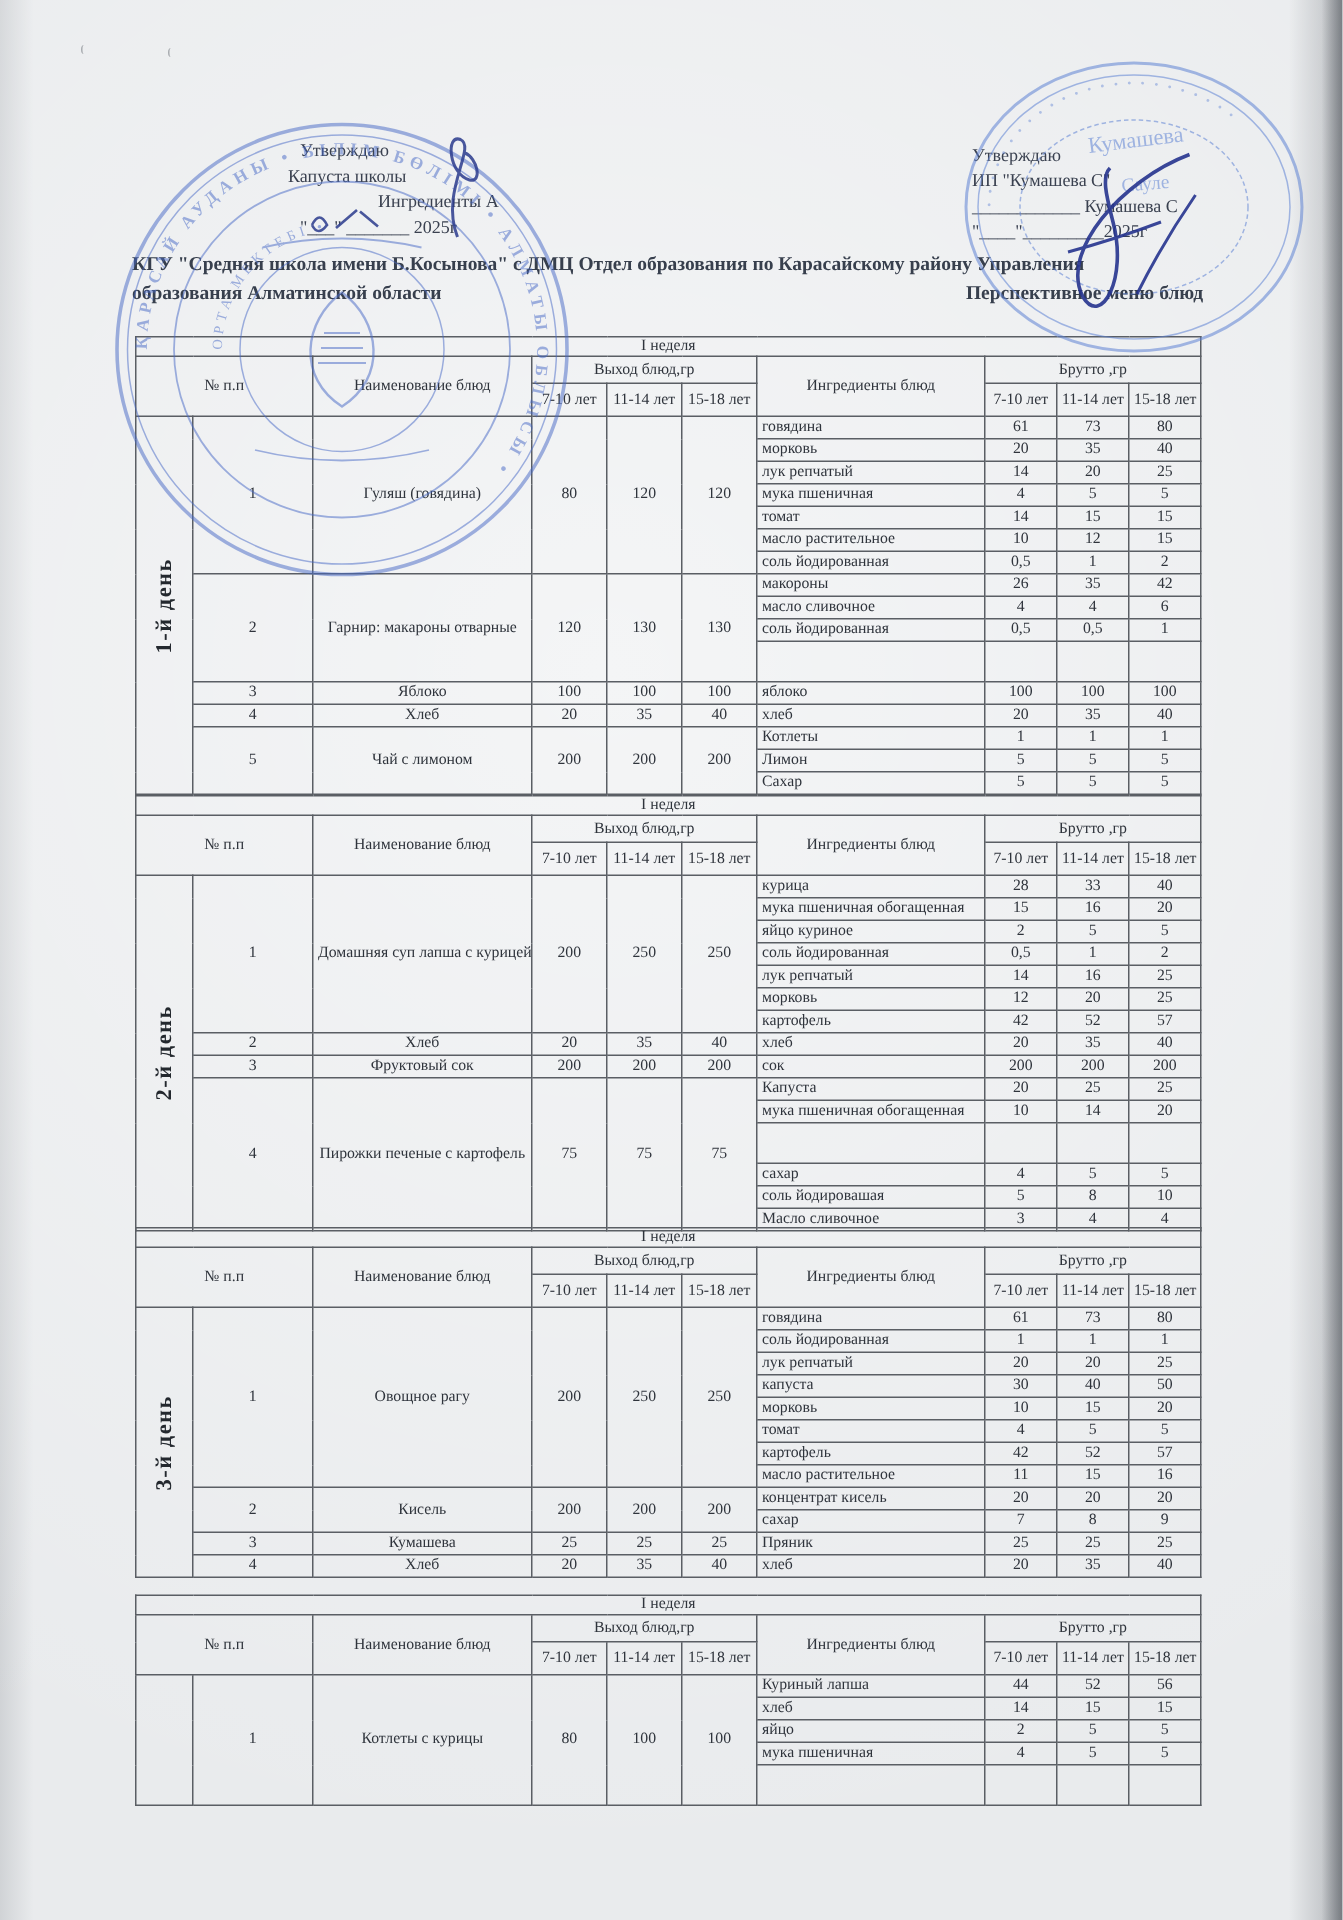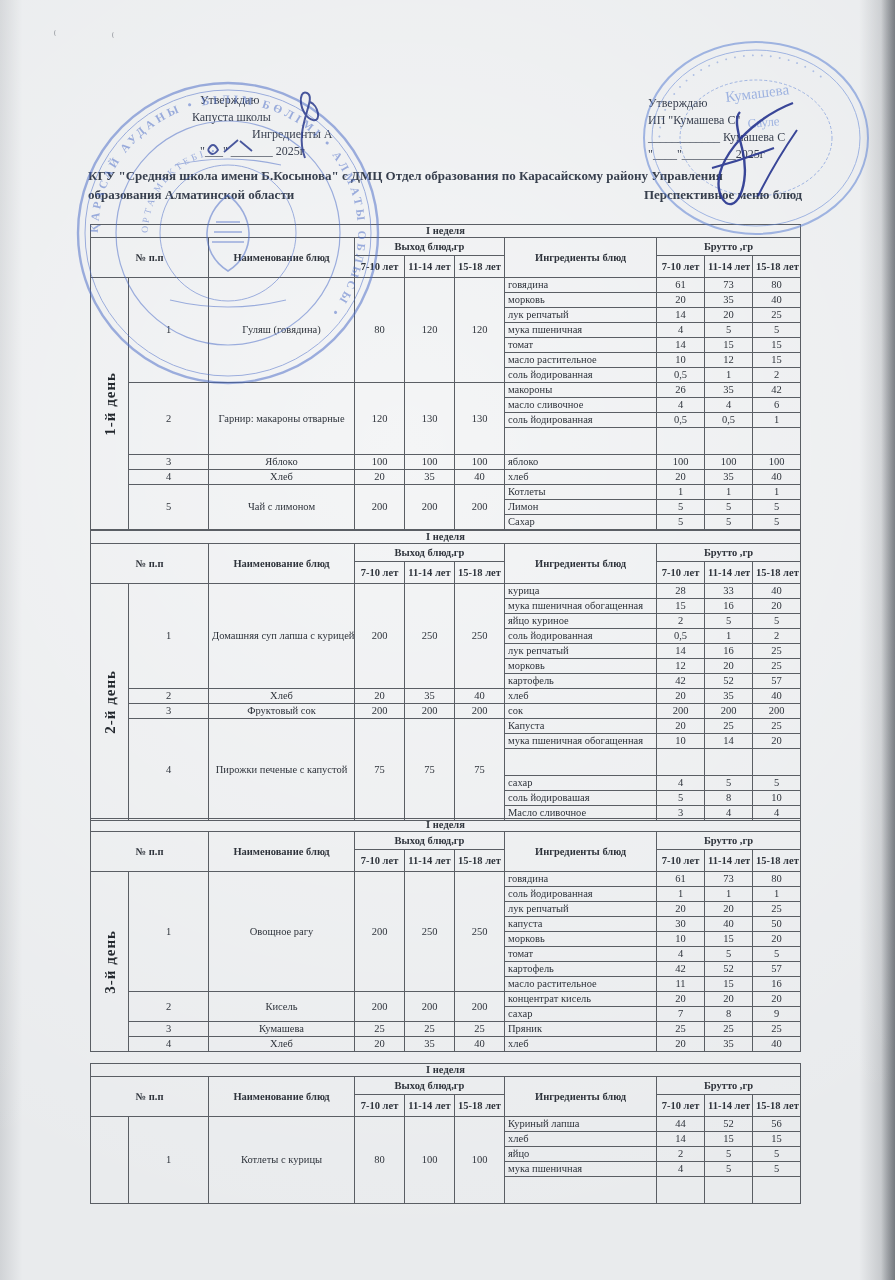--- a/index.html
+++ b/index.html
@@ -23,21 +23,21 @@
   .doc-title .row2{display:flex;justify-content:space-between;}
   .doc-title .row3{text-align:center;}
 
   
   .tblwrap{position:absolute;left:90px;z-index:1;}
   table.menu-table{table-layout:fixed;border-collapse:collapse;width:710px;background:transparent;}
   table.menu-table td{
     border:1px solid #5a5e64;font-size:10.5px;line-height:12px;height:14px;
     padding:0 3px;overflow:hidden;white-space:nowrap;color:#2f343c;vertical-align:middle;
   }
-  td.c{text-align:center;} td.l{text-align:left;} td.b{font-weight:700;} td.t{vertical-align:top;padding-top:1px;}
+  td.c{text-align:center;} td.l{text-align:left;} td.b{font-weight:400;} td.t{vertical-align:top;padding-top:1px;}
   tr.week-row td{height:11px;} tr.h1 td{height:17px;} tr.h2 td{height:21px;}
   tr.filler td{height:26px;}
   td.dayc{vertical-align:middle;text-align:center;padding:0;}
   .day-label{writing-mode:vertical-rl;transform:rotate(180deg);margin:0 auto;
     font-weight:700;font-size:15px;letter-spacing:1px;color:#23282e;}
 
   
   #overlay{position:absolute;left:0;top:0;z-index:4;pointer-events:none;}
 </style>
 </head>
@@ -330,21 +330,21 @@
             <td class="c" rowspan="1">200</td>
             <td class="c" rowspan="1">200</td>
             <td class="c" rowspan="1">200</td>
             <td class="l">сок</td>
             <td class="c">200</td>
             <td class="c">200</td>
             <td class="c">200</td>
           </tr>
           <tr>
             <td class="c t" rowspan="6">4</td>
-            <td class="c t" rowspan="6">Пирожки печеные с капустой</td>
+            <td class="c t" rowspan="6">Пирожки печеные с картофель</td>
             <td class="c t" rowspan="6">75</td>
             <td class="c t" rowspan="6">75</td>
             <td class="c t" rowspan="6">75</td>
             <td class="l">Капуста</td>
             <td class="c">20</td>
             <td class="c">25</td>
             <td class="c">25</td>
           </tr>
           <tr>
             <td class="l">мука пшеничная обогащенная</td>

